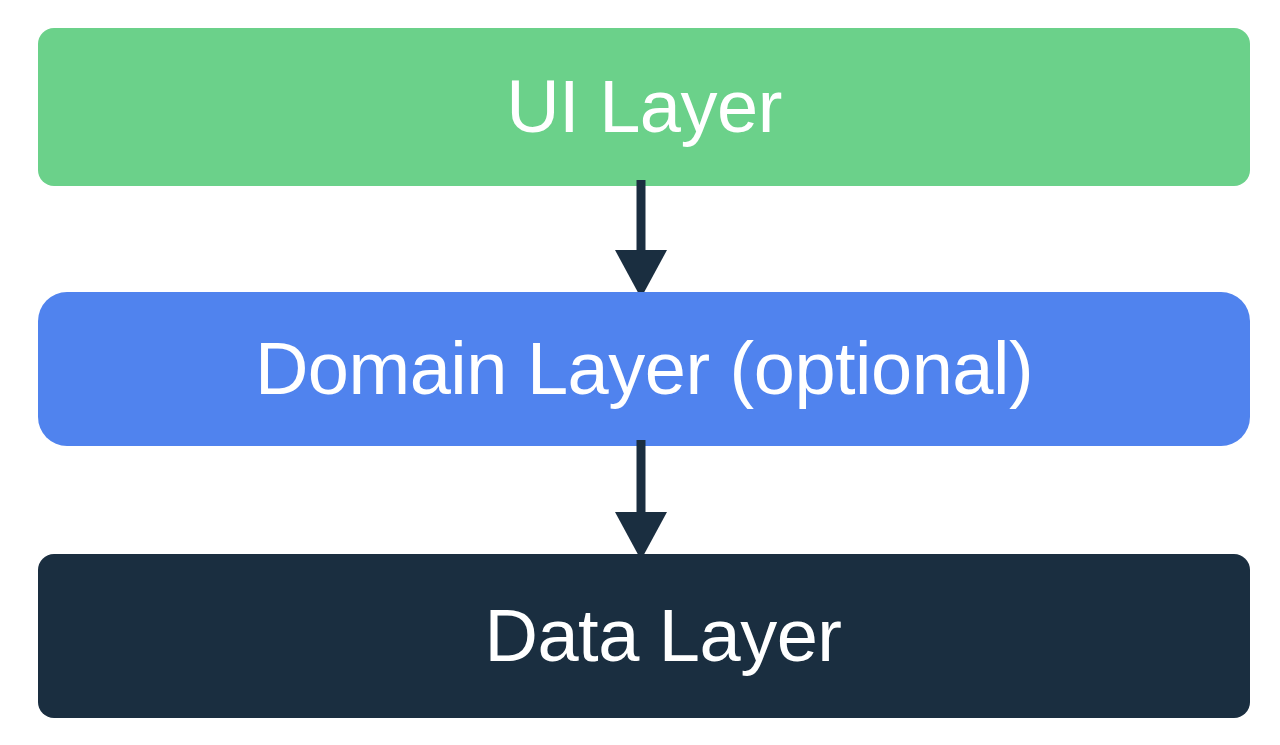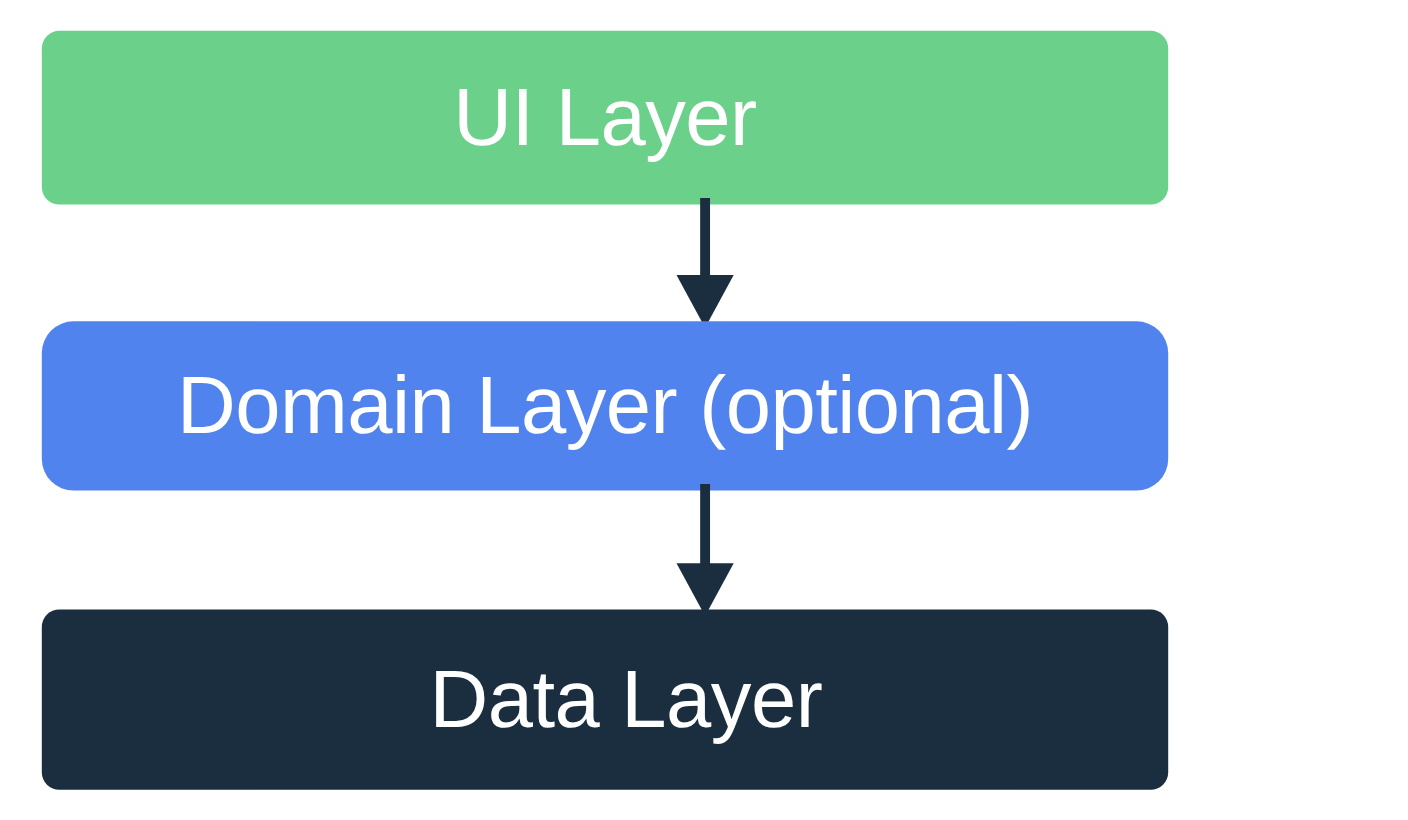--- a/index.html
+++ b/index.html
@@ -18,21 +18,21 @@
     position: relative;
     width: 1280px;
     height: 745px;
     background: #ffffff;
   }
 
   
   .layer-box {
     position: absolute;
     left: 38px;
-    width: 1024px;
+    width: 1212px;
     box-sizing: border-box;
     border-radius: 16px;
     display: flex;
     align-items: center;
     justify-content: center;
     text-align: center;
     user-select: none;
   }
   .layer-label {
     color: #ffffff;

